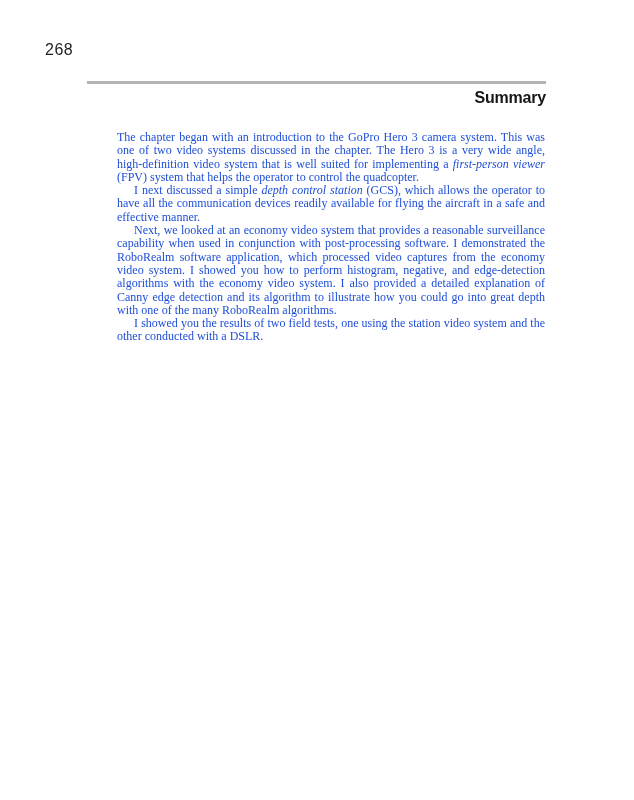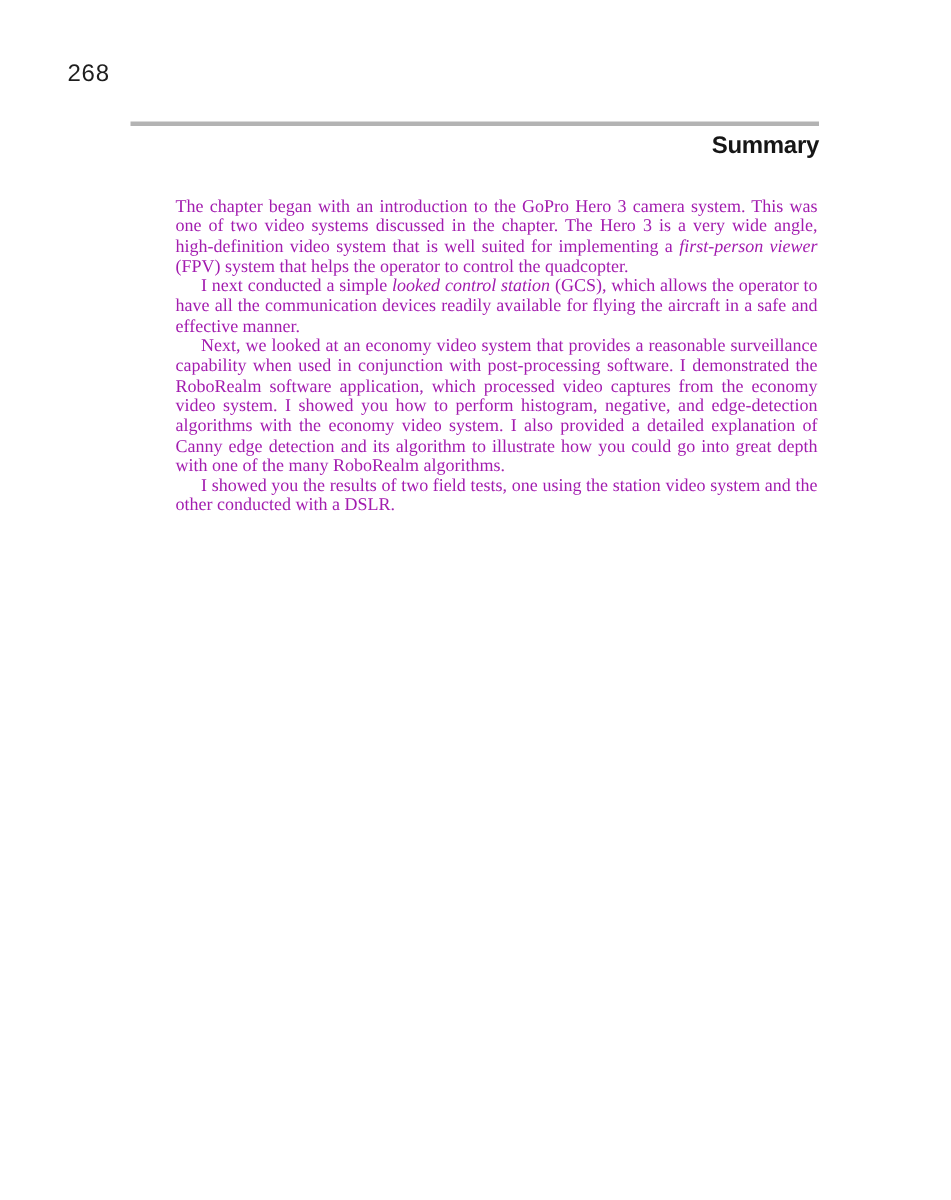--- a/index.html
+++ b/index.html
@@ -86,26 +86,26 @@
   <header class="running-header">
     <span class="page-number">268</span>
   </header>
 
   <div class="content-col">
 
     <hr class="section-rule" style="background: rgb(179, 179, 179);">
 
     <h1 class="section-heading">Summary</h1>
 
-    <div class="body-text" style="color: #a21caf; margin-top: 24px;">
+    <div class="body-text" style="color: #1d4ed8; margin-top: 24px;">
 
       <p class="para first"><span>The chapter began with an introduction to the GoPro Hero 3 camera system. This was one of two video systems discussed in the chapter. The Hero 3 is a very wide angle, high-definition video system that is well suited for implementing a </span><em>first-person viewer</em><span> (FPV) system that helps the operator to control the quadcopter.</span></p>
 
 
-      <p class="para"><span>I next conducted a simple </span><em>looked control station</em><span> (GCS), which allows the operator to have all the communication devices readily available for flying the aircraft in a safe and effective manner.</span></p>
+      <p class="para"><span>I next discussed a simple </span><em>depth control station</em><span> (GCS), which allows the operator to have all the communication devices readily available for flying the aircraft in a safe and effective manner.</span></p>
 
       <p class="para"><span>Next, we looked at an economy video system that provides a reasonable surveillance capability when used in conjunction with post-processing software. I demonstrated the RoboRealm software application, which processed video captures from the economy video system. I showed you how to perform histogram, negative, and edge-detection algorithms with the economy video system. I also provided a detailed explanation of Canny edge detection and its algorithm to illustrate how you could go into great depth with one of the many RoboRealm algorithms.</span></p>
 
       <p class="para"><span>I showed you the results of two field tests, one using the station video system and the other conducted with a DSLR.</span></p>
 
 
     </div>
   </div>
 </div>
 

